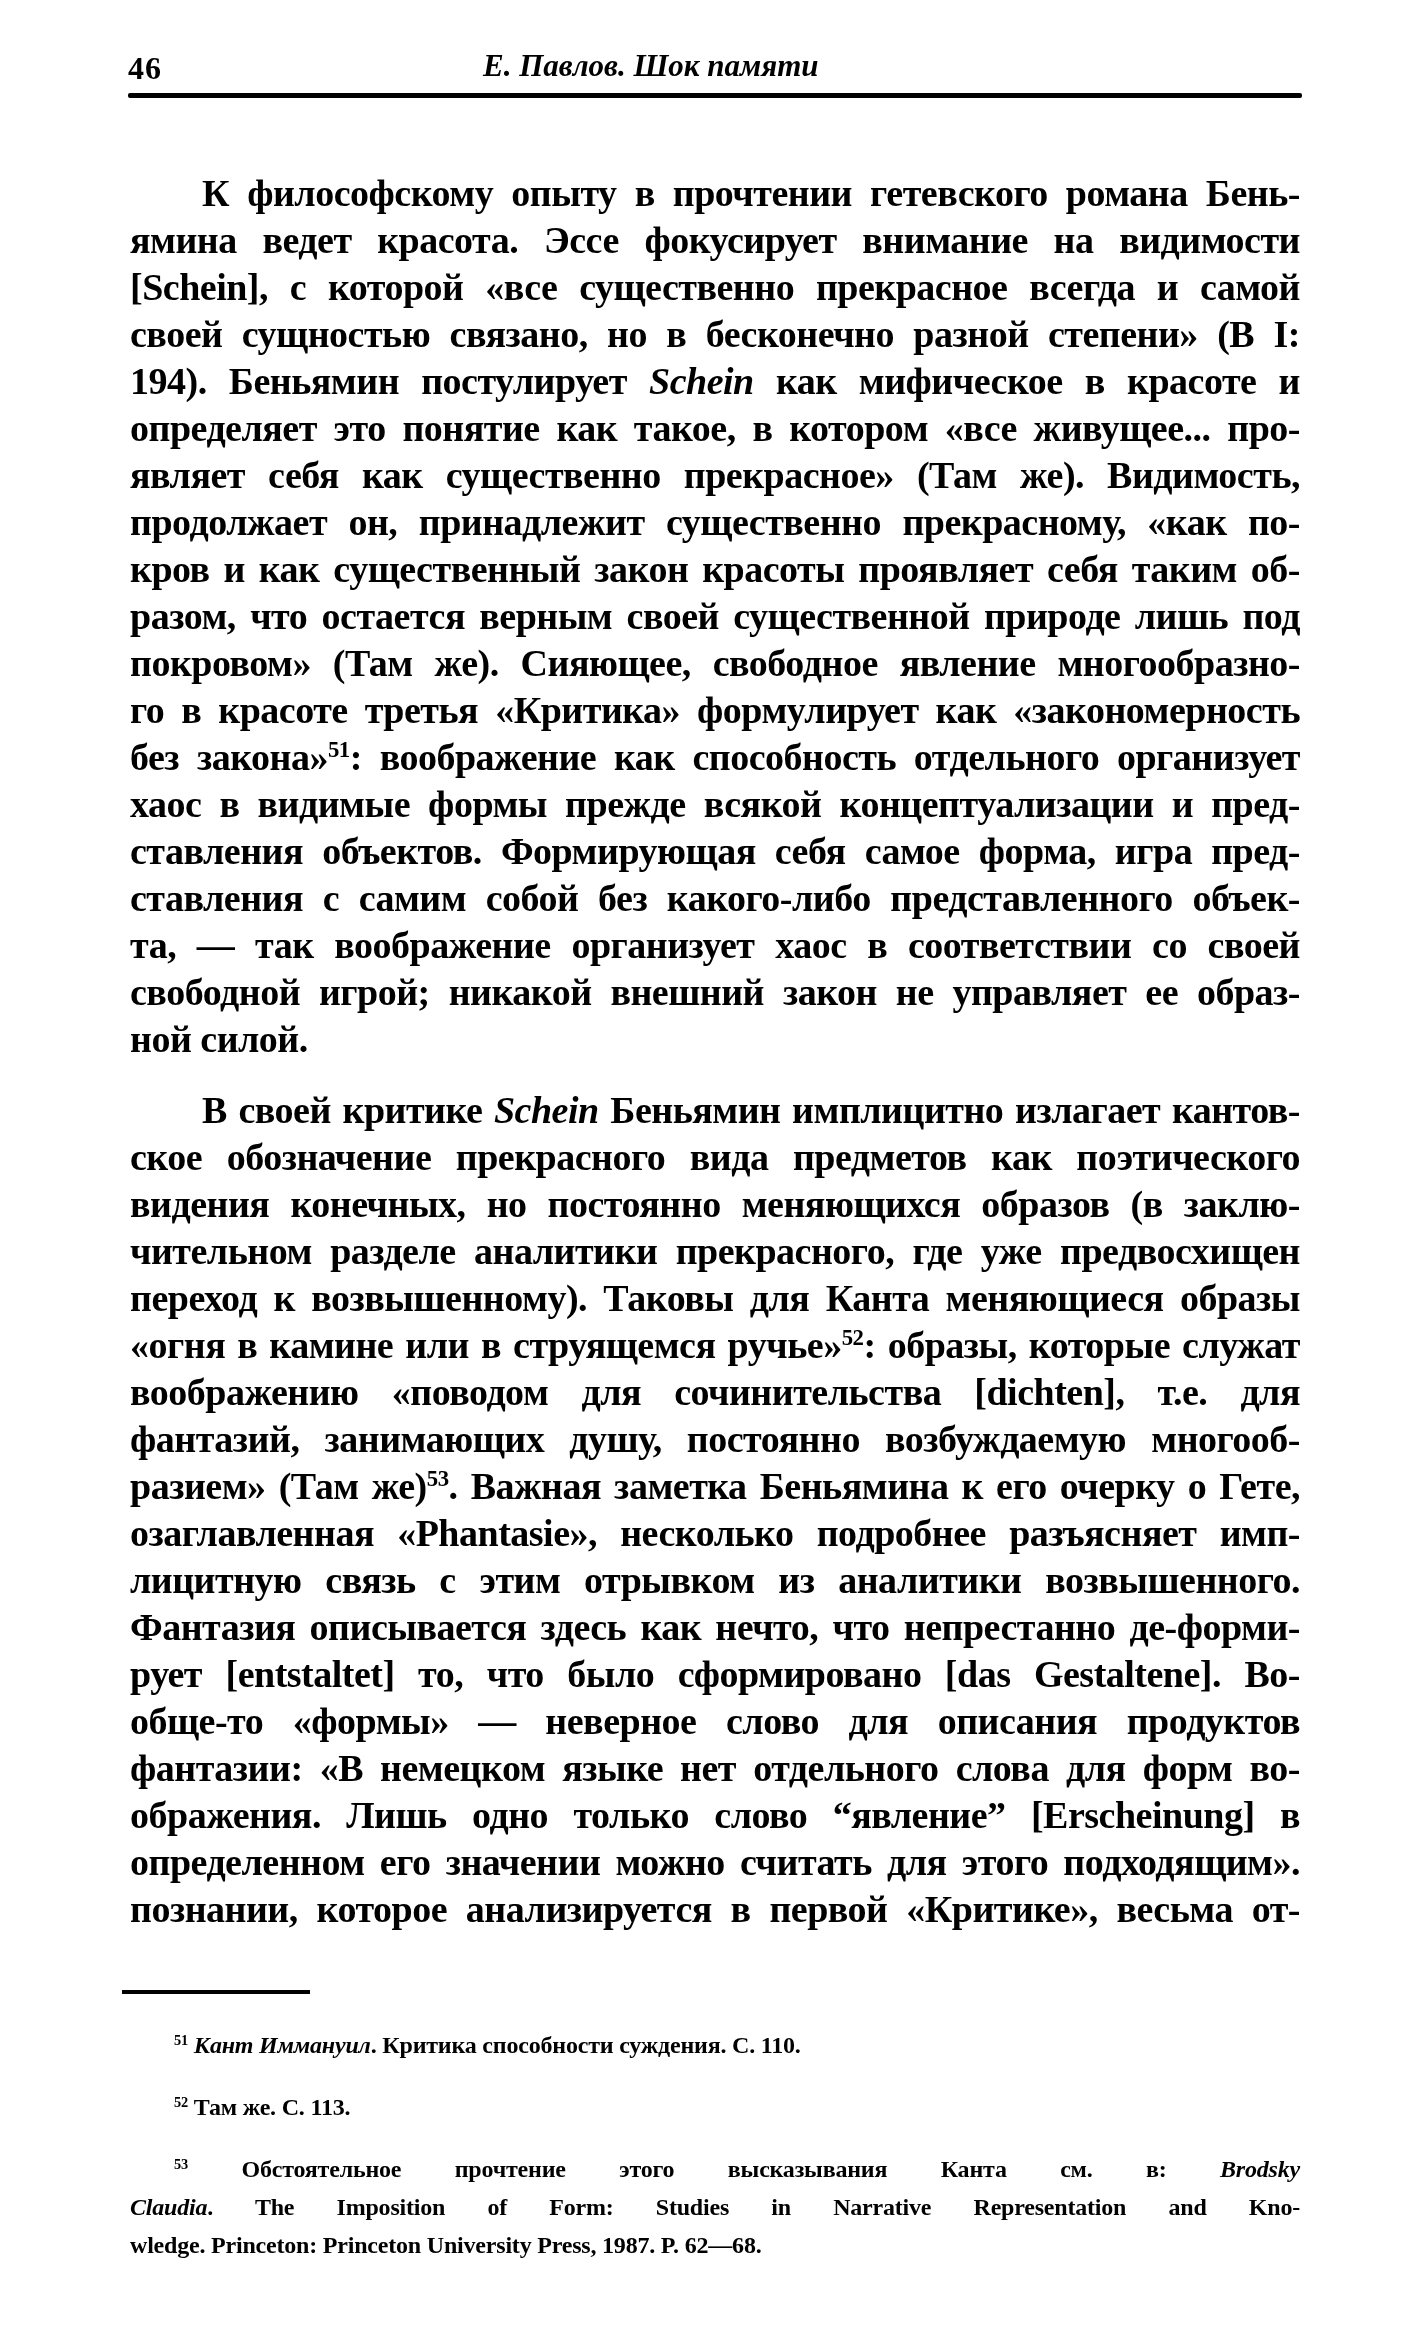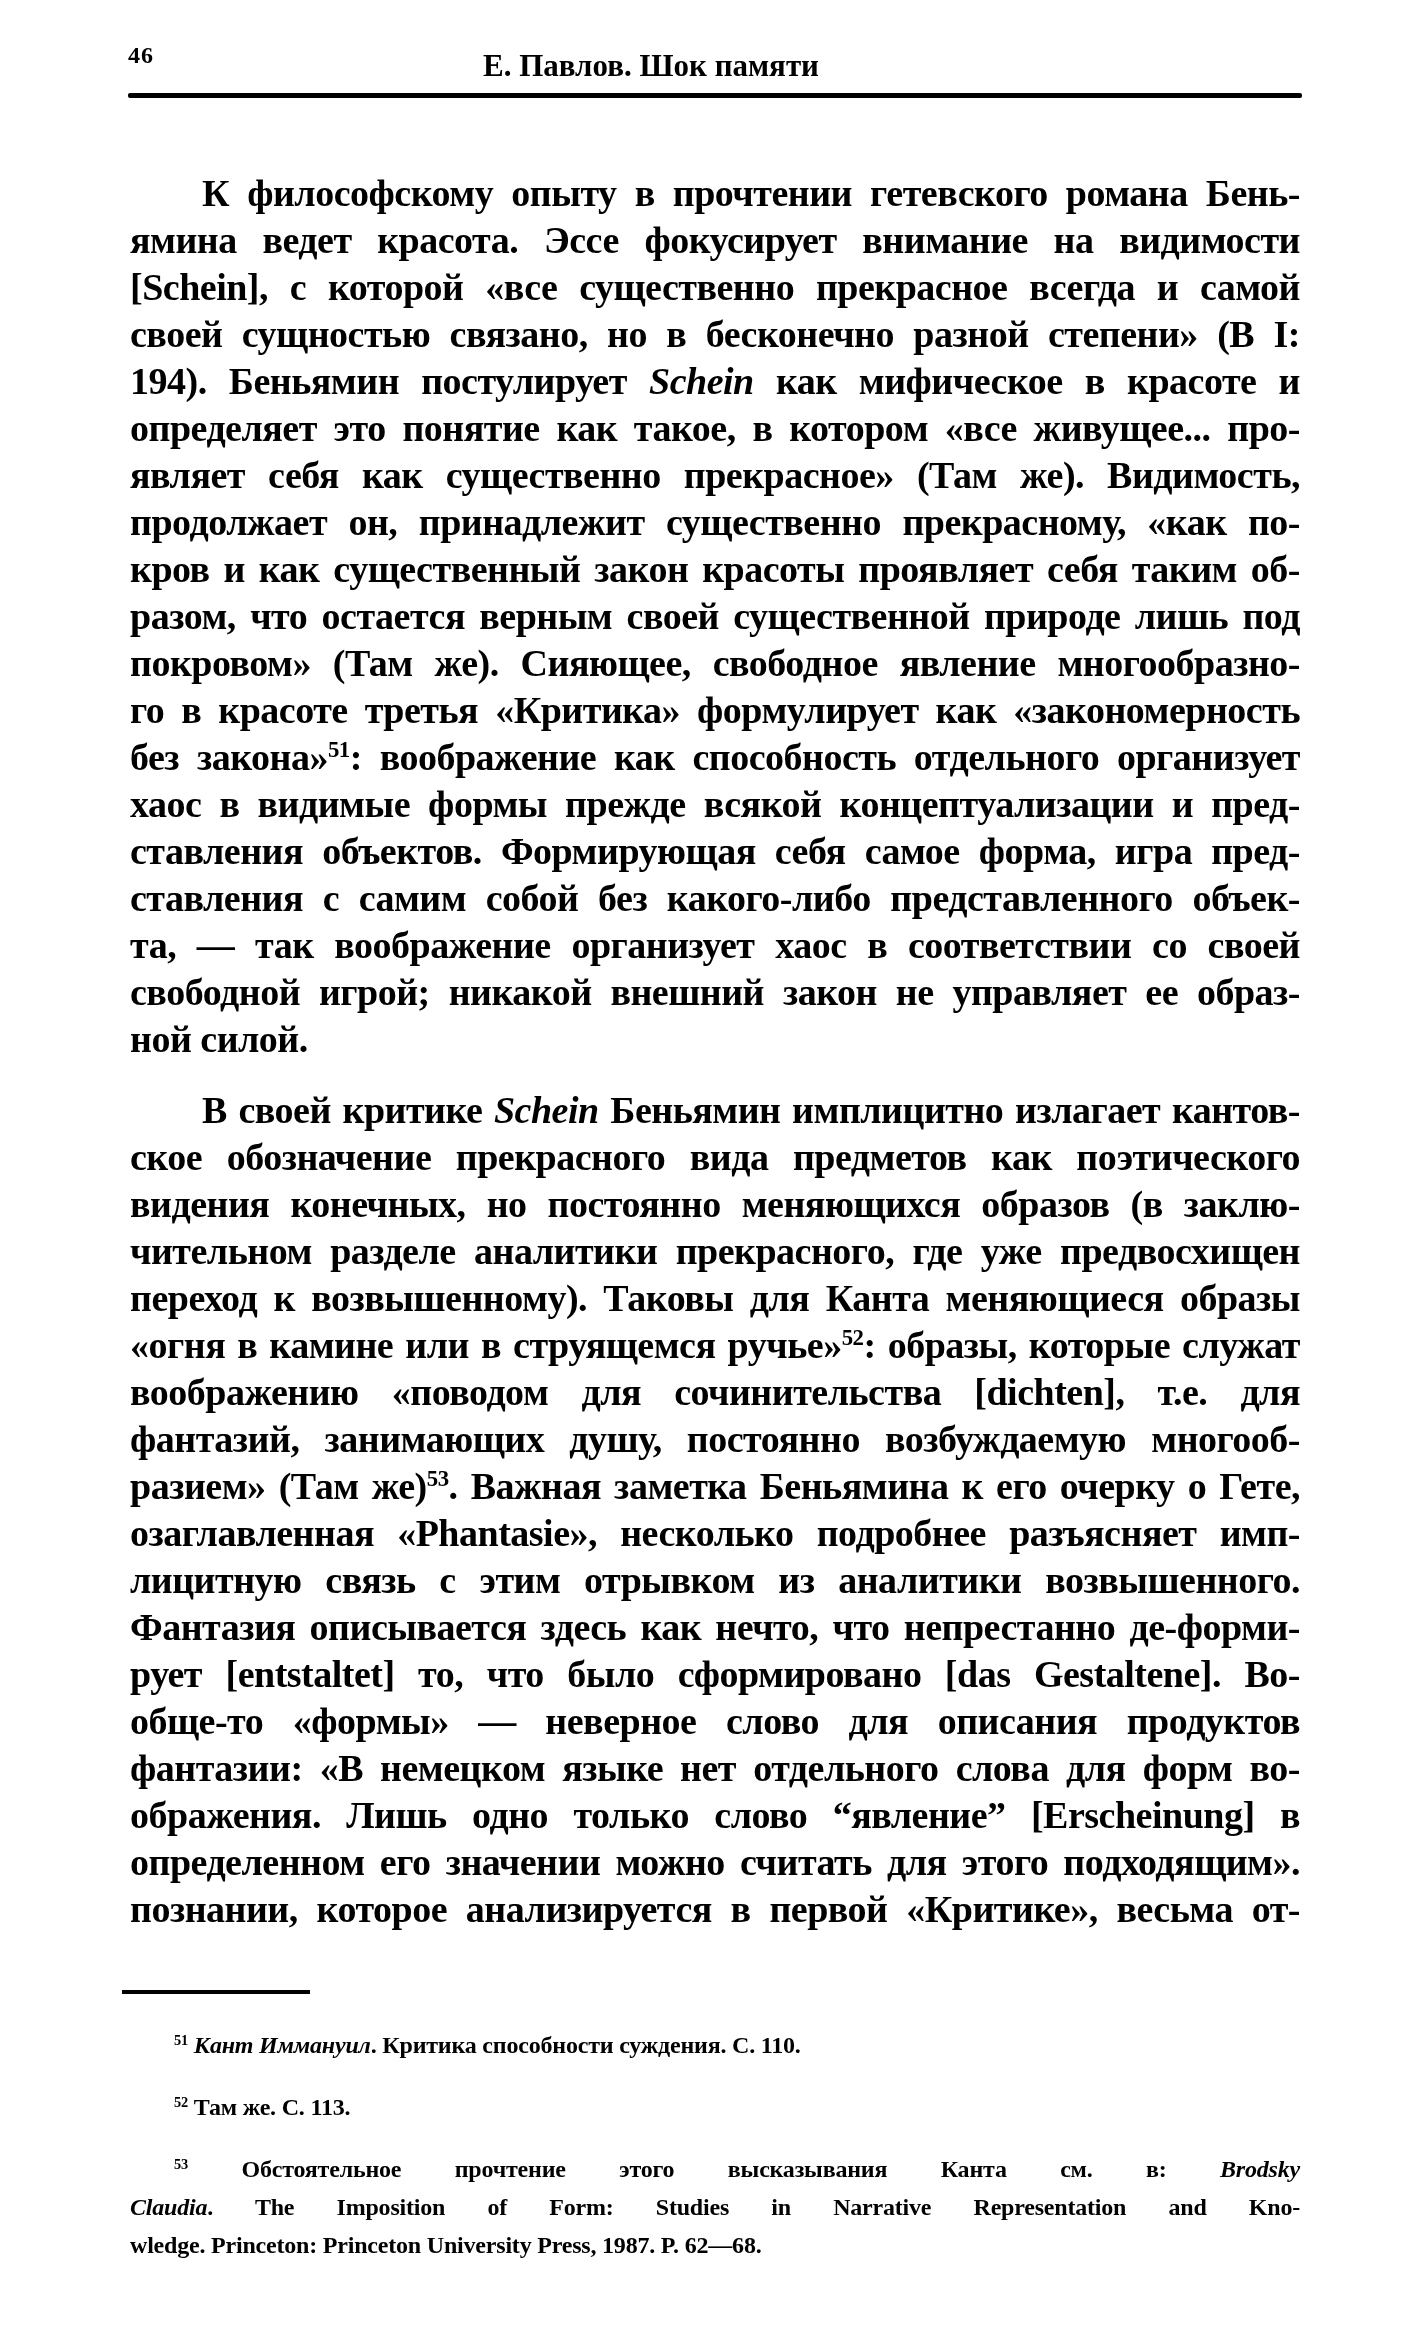--- a/index.html
+++ b/index.html
@@ -6,26 +6,26 @@
   #page{
     position:relative;
     width:1426px;height:2344px;
     background:#ffffff;
     color:#000;
     font-family:"Liberation Serif", serif;
     overflow:hidden;
   }
   
   #page-number{
-    position:absolute;left:128px;top:42px;
-    font-size:24px;font-weight:bold;letter-spacing:1px;
+    position:absolute;left:128px;top:50px;
+    font-size:32px;font-weight:bold;letter-spacing:1px;
   }
   #running-title{
     position:absolute;left:483px;top:48px;
-    font-size:31px;font-weight:bold;
+    font-size:31px;font-style:italic;font-weight:bold;
     letter-spacing:0px;white-space:nowrap;
   }
   #header-rule{
     position:absolute;left:128px;top:93px;
     width:1174px;height:5px;background:#000;
     border-radius:2px;
   }
   
   #body-text{
     position:absolute;left:130px;top:146px;

